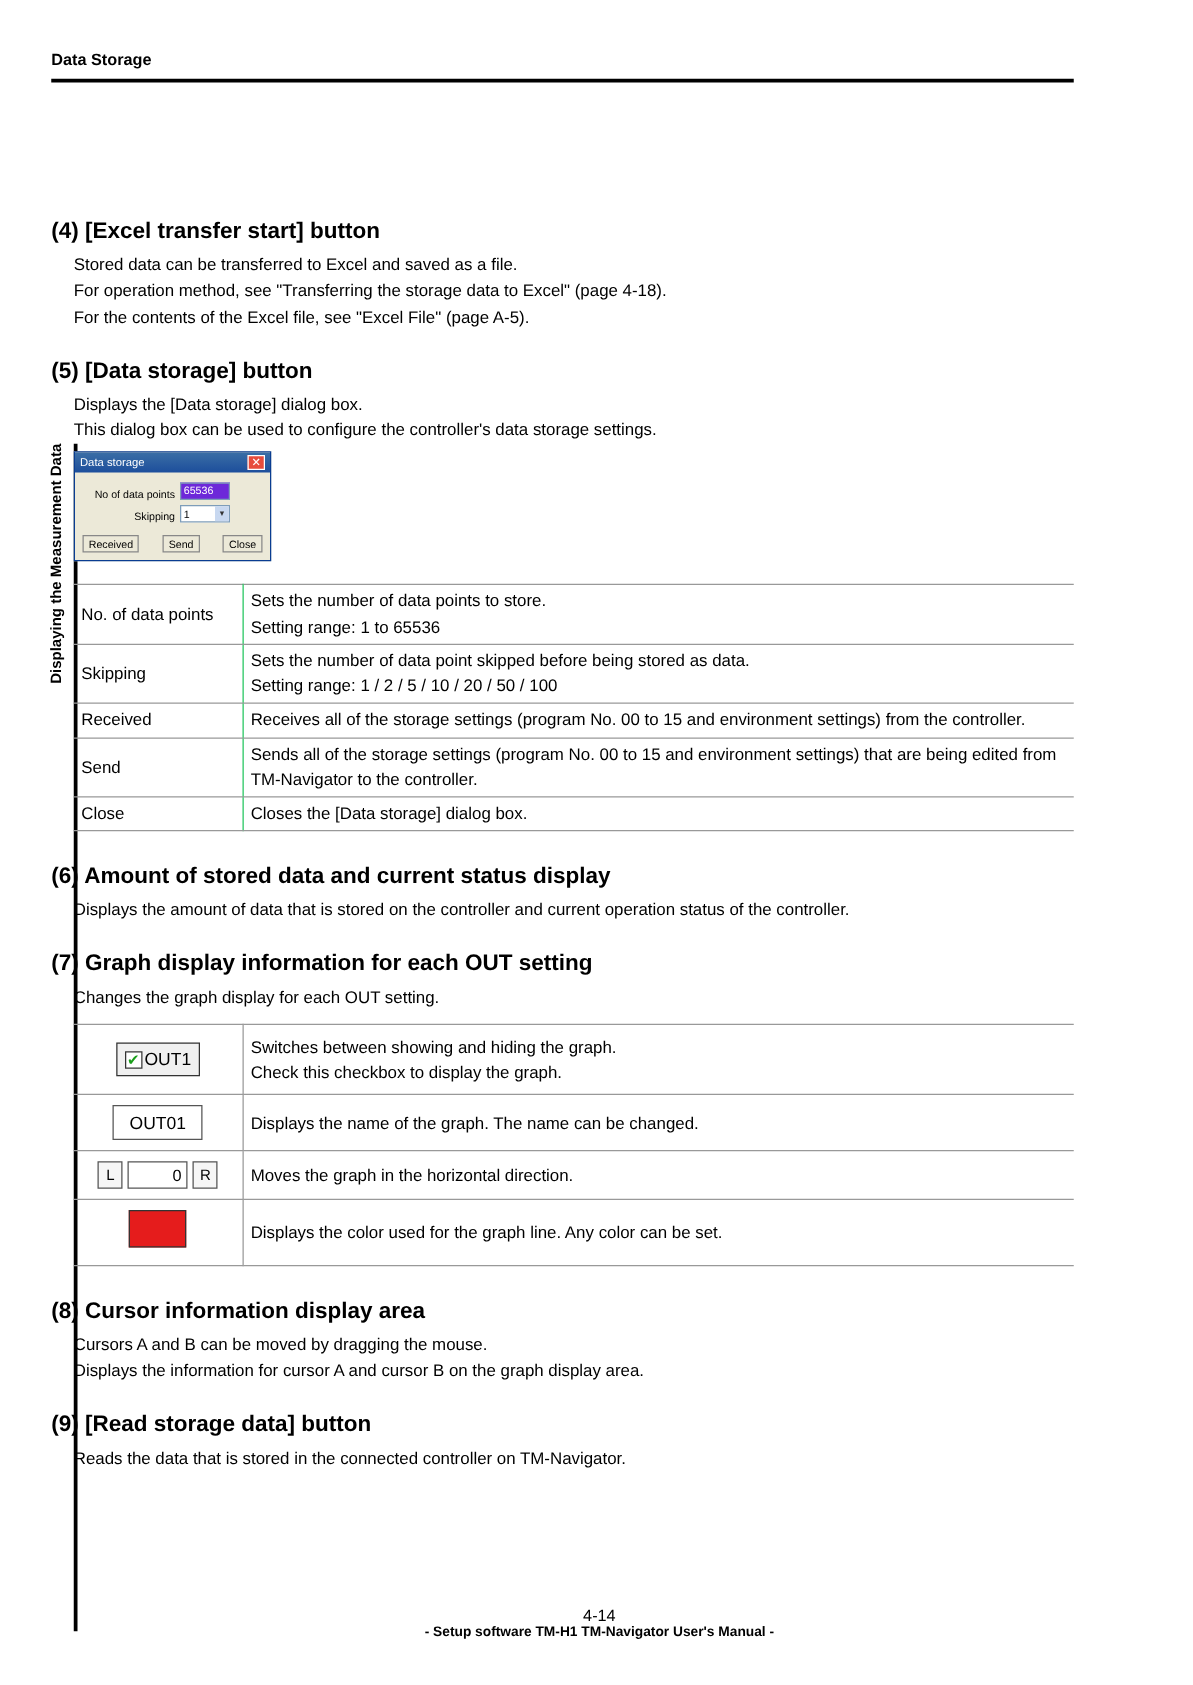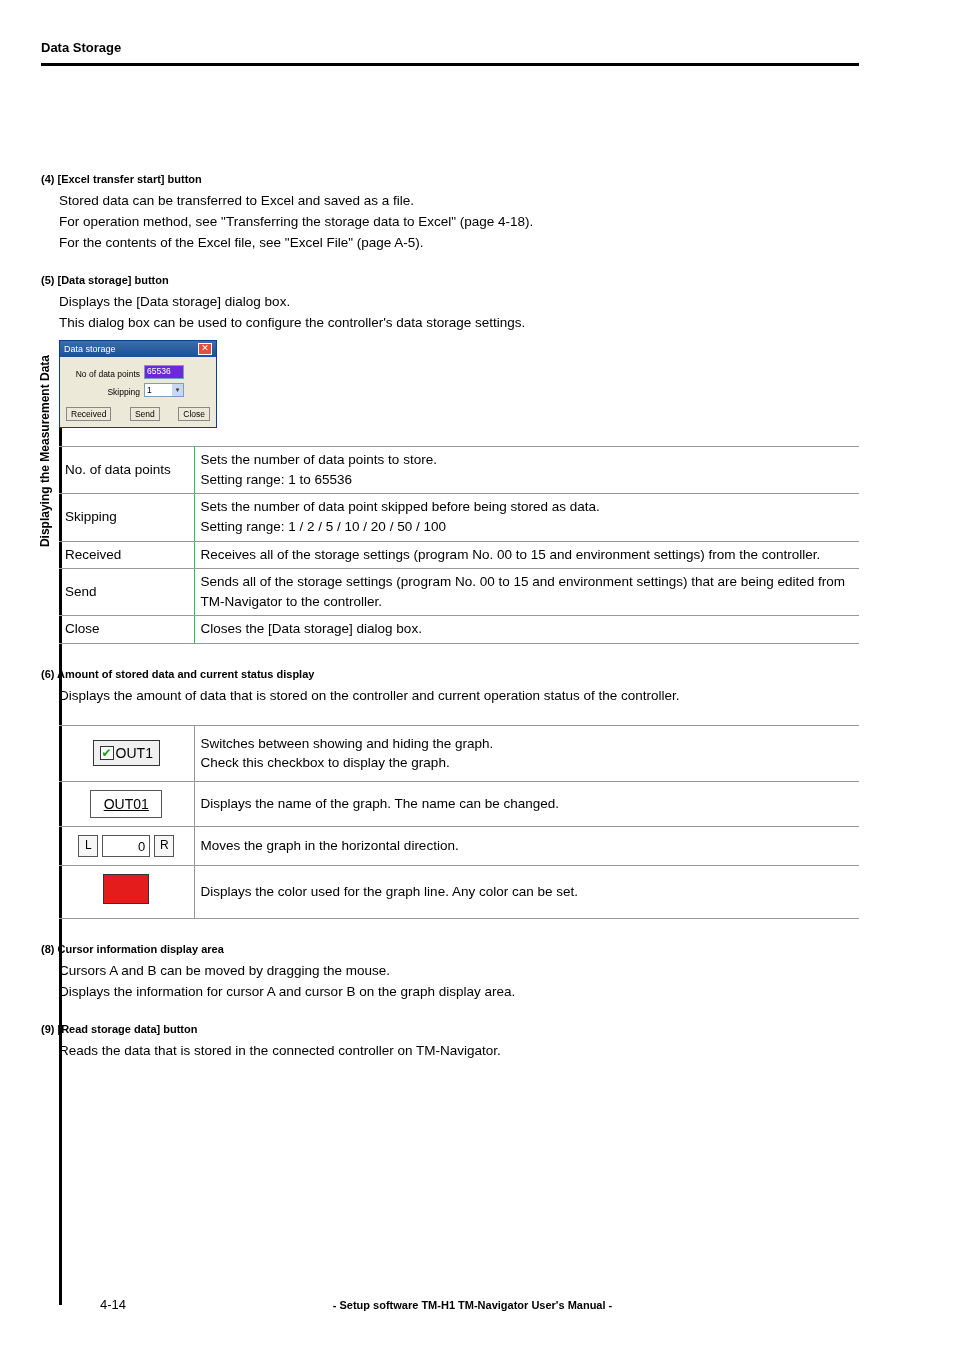--- a/index.html
+++ b/index.html
@@ -39,21 +39,21 @@
     .side-bar {
       position: absolute;
       left: 59px;
       top: 355px;
       width: 3px;
       height: 950px;
       background: #000;
     }
     .section-title {
       font-weight: bold;
-      font-size: 11px;
+      font-size: 18px;
       margin-bottom: 3px;
     }
     .section-body {
       margin-bottom: 18px;
       line-height: 1.55;
       font-size: 13.5px;
     }
     .indent {
       margin-left: 18px;
     }
@@ -203,21 +203,20 @@
       font-size: 12px;
       line-height: 1;
     }
     .ui-textfield {
       border: 1px solid #555;
       background: #fff;
       padding: 3px 10px;
       font-size: 14px;
       display: inline-block;
       min-width: 72px;
-      text-decoration: underline;
     }
     .ui-stepper {
       display: inline-flex;
       align-items: center;
       gap: 4px;
     }
     .ui-stepper .btn {
       border: 1px solid #555;
       background: #f6f6f6;
       width: 20px;
@@ -245,20 +244,21 @@
     }
     .footer {
       position: absolute;
       bottom: 36px;
       left: 100px;
       right: 95px;
       display: flex;
       justify-content: space-between;
       align-items: center;
       font-size: 12px;
+      flex-direction: column;
     }
     .footer-center {
       flex: 1;
       text-align: center;
       font-weight: bold;
       font-size: 11px;
     }
     .footer-page {
       font-size: 13px;
     }
@@ -340,20 +340,24 @@
       <td>Closes the [Data storage] dialog box.</td>
     </tr>
   </tbody>
     </table>
 
   <div class="section-body">
     <div class="section-title">(6) Amount of stored data and current status display</div>
     <div class="indent">Displays the amount of data that is stored on the controller and current operation status of the controller.</div>
   </div>
 
+  <div class="section-body" style="margin-bottom:10px;">
+    <div class="section-title">(7) Graph display information for each OUT setting</div>
+    <div class="indent">Changes the graph display for each OUT setting.</div>
+  </div>
 
   <table class="ui-table">
     <tbody>
         <tr>
       <td class="ui-cell">
         <span class="ui-checkbox">
           <span class="box">✔</span>
           <span>OUT1</span>
         </span>
       </td>

